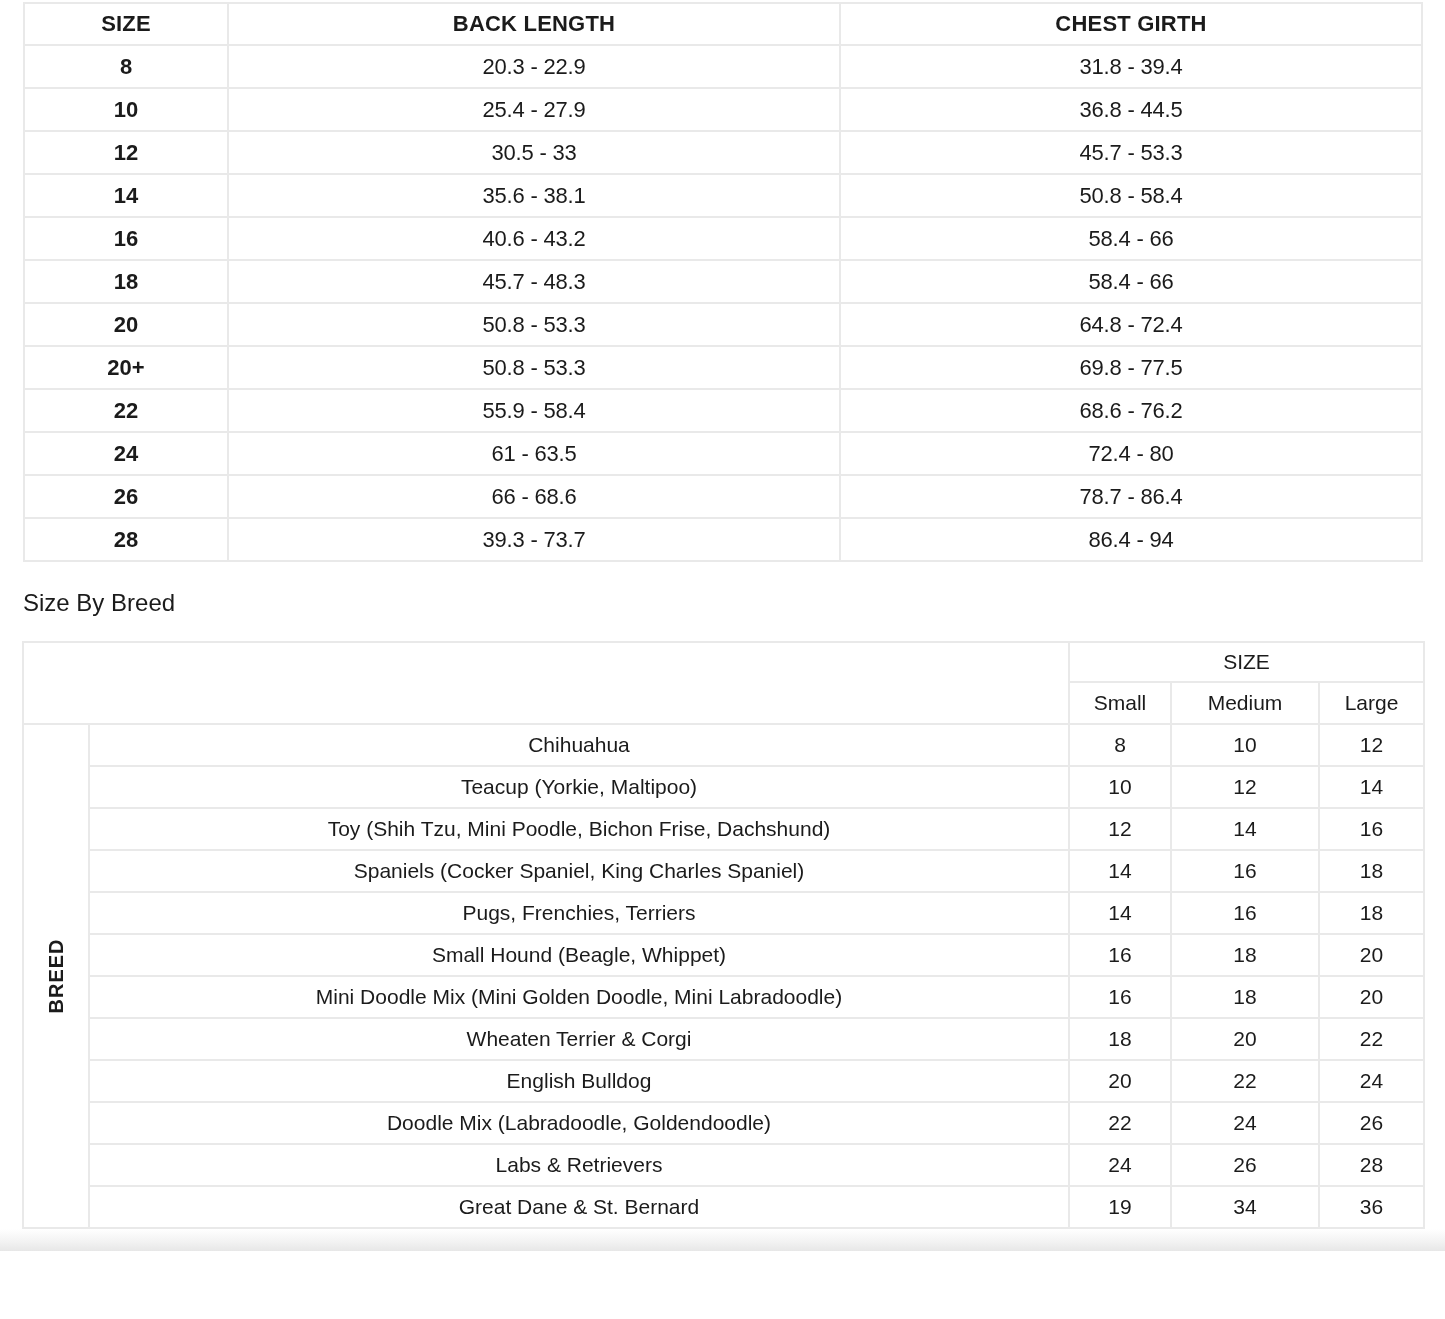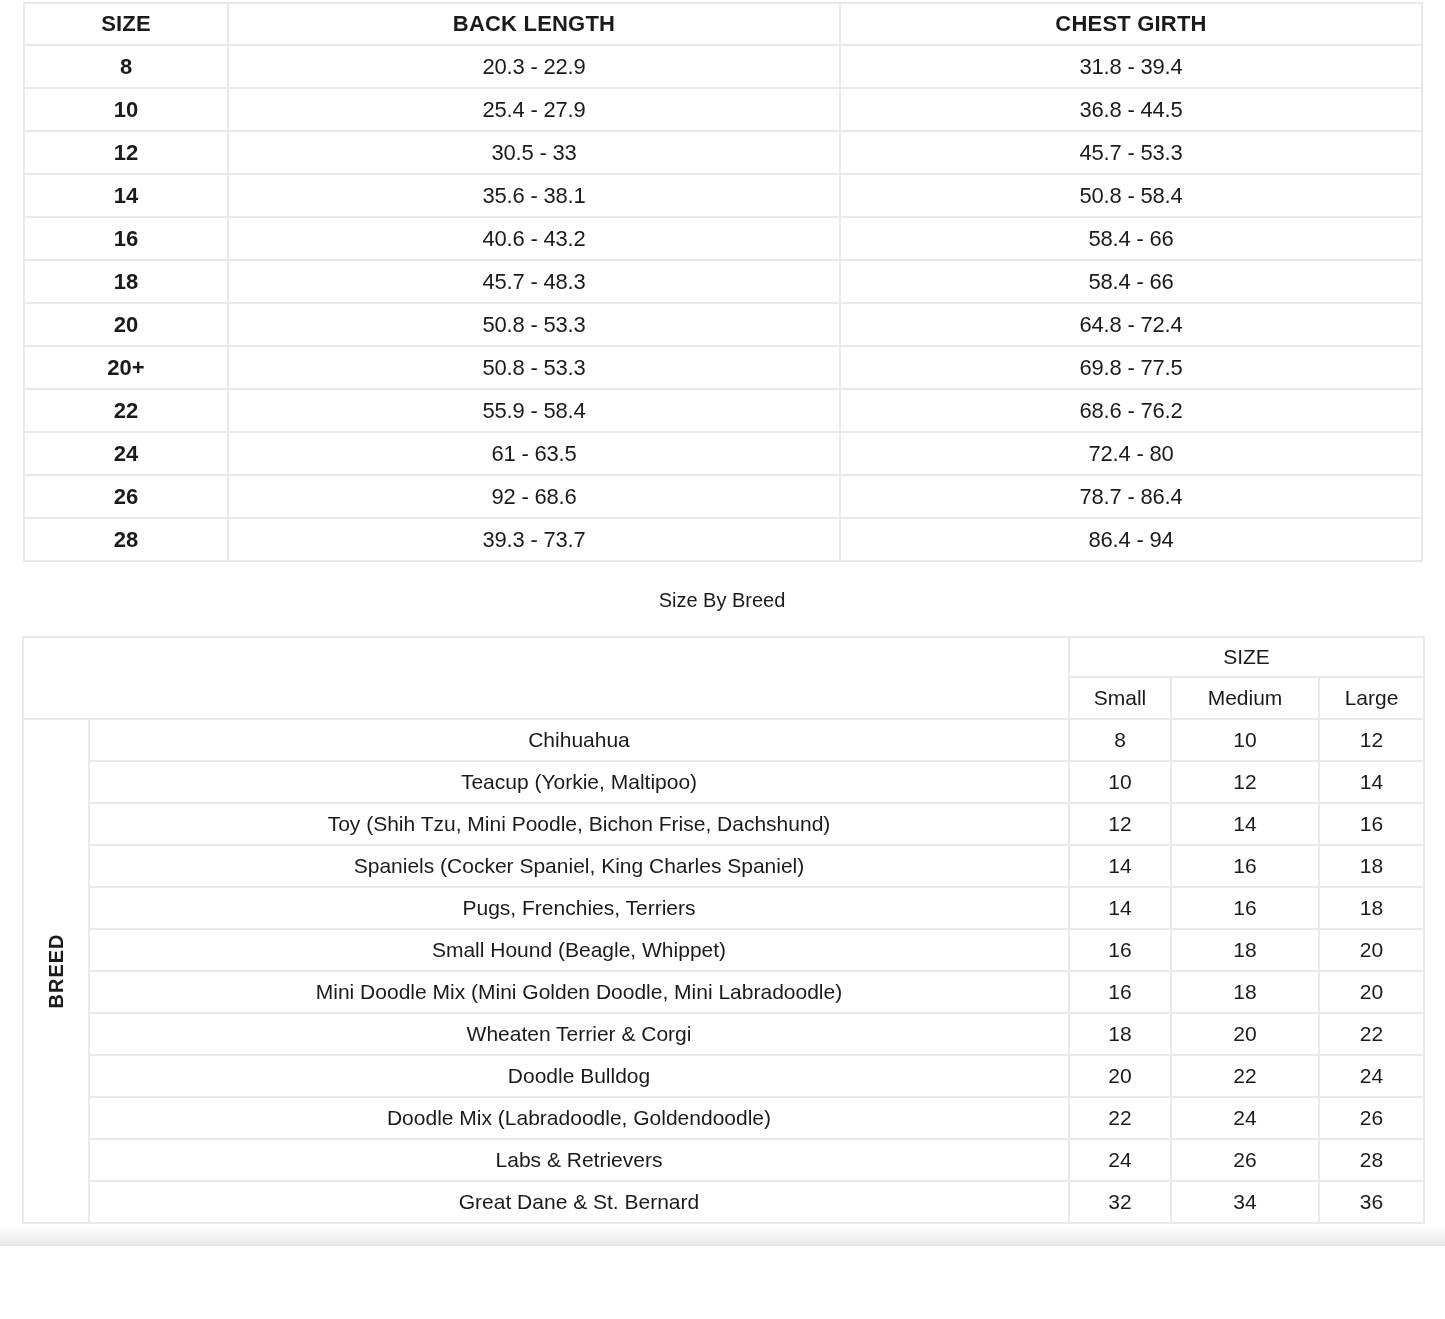--- a/index.html
+++ b/index.html
@@ -34,22 +34,22 @@
     font-weight: 400;
     letter-spacing: -0.2px;
   }
   #size-table td.t1-size { font-weight: 700; letter-spacing: 0; }
 
   
   .breed-title {
     width: 1398px;
     margin-left: 23px;
     padding: 27px 0 24px 0;
-    text-align: center;
-    font-size: 20px;
+    text-align: left;
+    font-size: 24px;
     font-weight: 400;
   }
 
   
   #breed-table { margin-left: 22px; width: 1400px; }
   #breed-table th, #breed-table td { font-weight: 400; font-size: 21px; }
   #breed-table .size-group { height: 38px; font-size: 21px; }
   #breed-table .size-col-head { height: 40px; }
   #breed-table td { height: 40px; }
   #breed-table td.corner { height: auto; }
@@ -134,21 +134,21 @@
     <td>55.9 - 58.4</td>
     <td>68.6 - 76.2</td>
   </tr>
       <tr>
     <td class="t1-size">24</td>
     <td>61 - 63.5</td>
     <td>72.4 - 80</td>
   </tr>
       <tr>
     <td class="t1-size">26</td>
-    <td>92 - 68.6</td>
+    <td>66 - 68.6</td>
     <td>78.7 - 86.4</td>
   </tr>
       <tr>
     <td class="t1-size">28</td>
     <td>39.3 - 73.7</td>
     <td>86.4 - 94</td>
   </tr>
     </tbody>
 </table>
 
@@ -227,21 +227,21 @@
   </tr>
       <tr>
 
     <td class="breed-name">Wheaten Terrier &amp; Corgi</td>
     <td>18</td>
     <td>20</td>
     <td>22</td>
   </tr>
       <tr>
 
-    <td class="breed-name">Doodle Bulldog</td>
+    <td class="breed-name">English Bulldog</td>
     <td>20</td>
     <td>22</td>
     <td>24</td>
   </tr>
       <tr>
 
     <td class="breed-name">Doodle Mix (Labradoodle, Goldendoodle)</td>
     <td>22</td>
     <td>24</td>
     <td>26</td>
@@ -249,20 +249,20 @@
       <tr>
 
     <td class="breed-name">Labs &amp; Retrievers</td>
     <td>24</td>
     <td>26</td>
     <td>28</td>
   </tr>
       <tr>
 
     <td class="breed-name">Great Dane &amp; St. Bernard</td>
-    <td>32</td>
+    <td>19</td>
     <td>34</td>
     <td>36</td>
   </tr>
     </tbody>
 </table>
 
 <div class="page-bottom-fade"></div>
 
 </body></html>

